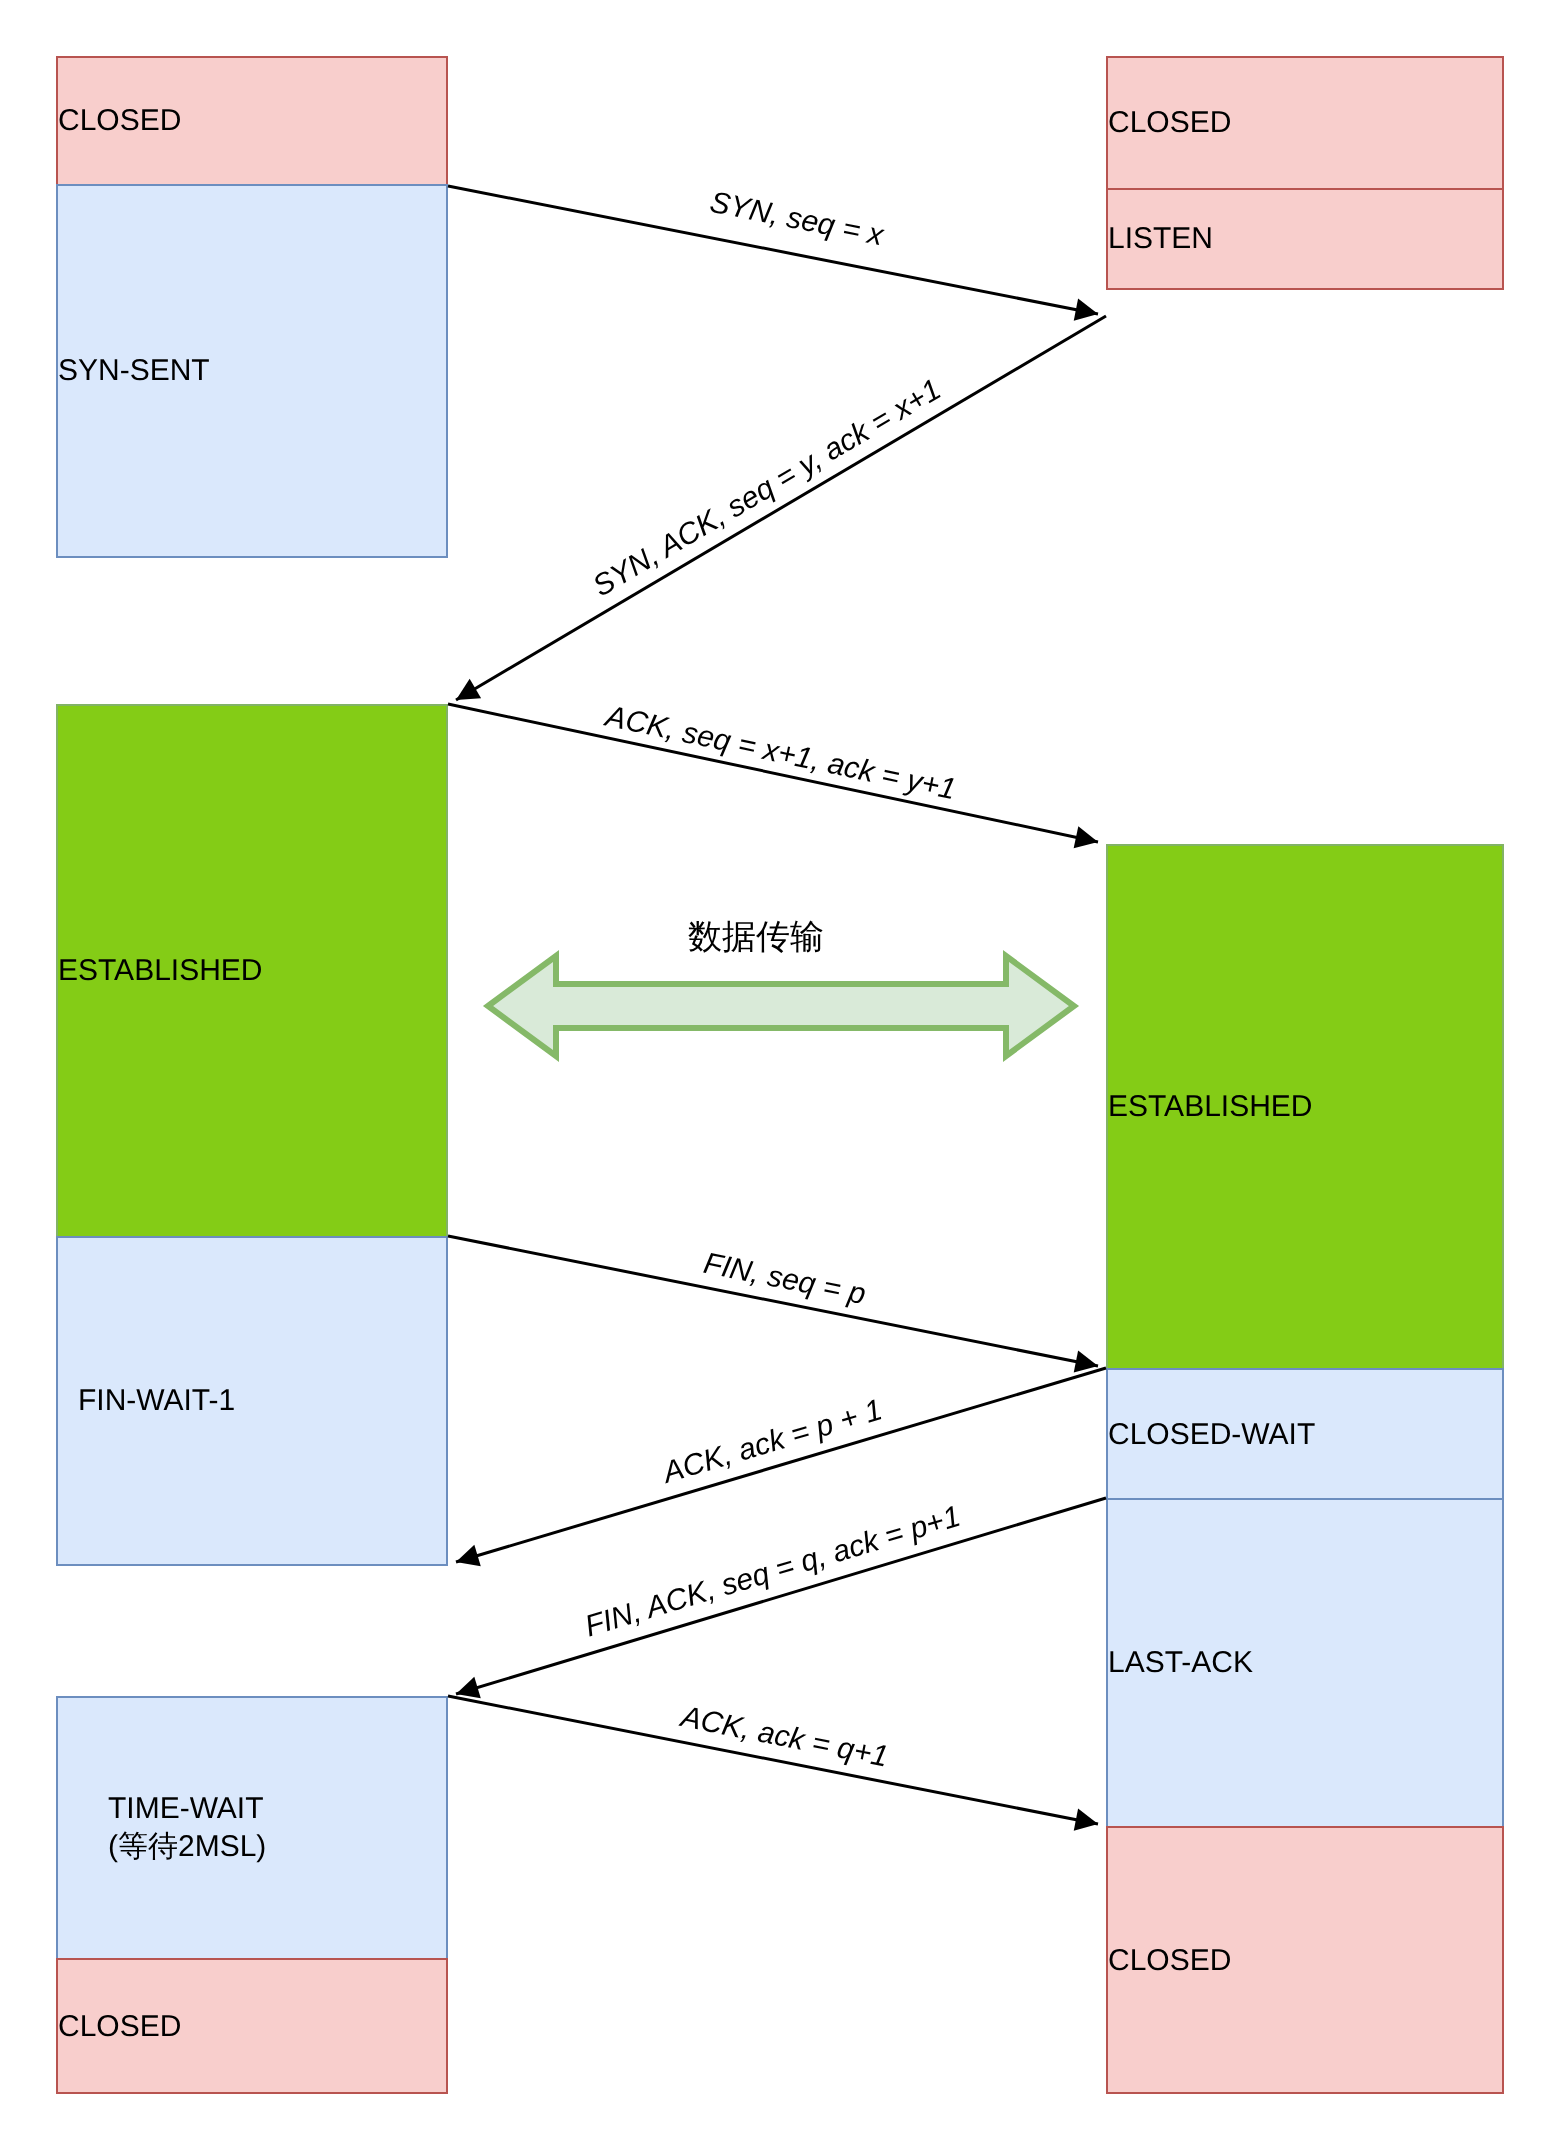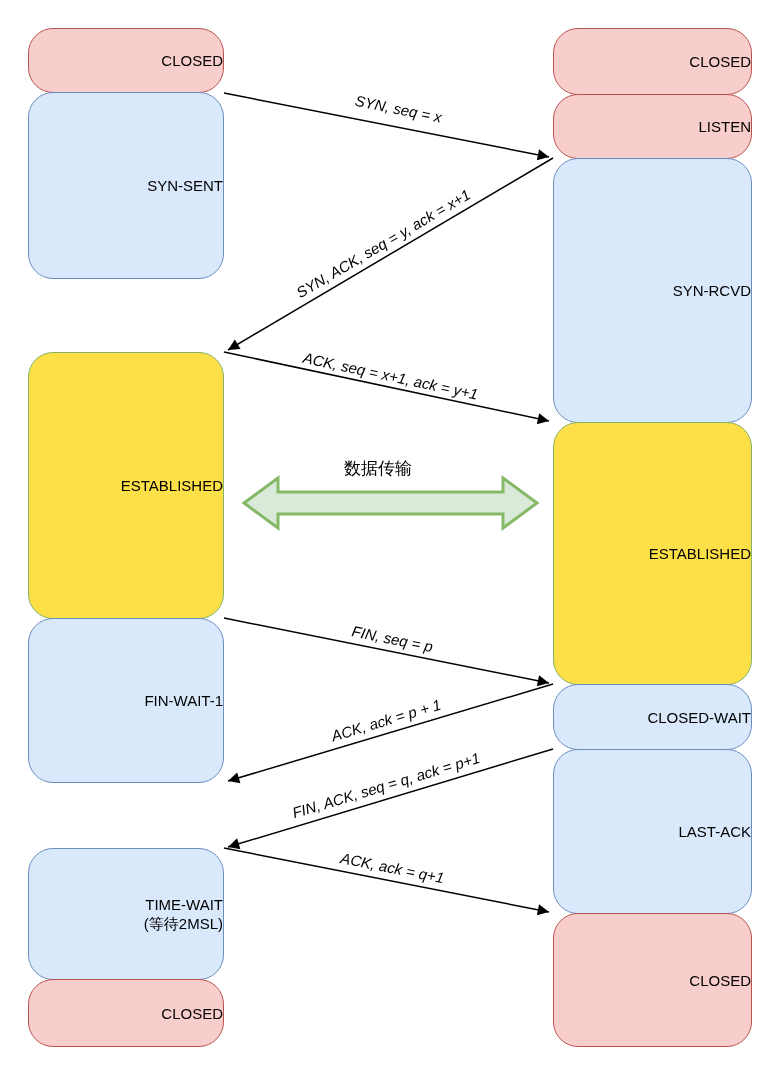--- a/index.html
+++ b/index.html
@@ -9,44 +9,43 @@
     height: 1074px;
     background: #ffffff;
     font-family: "Liberation Sans", sans-serif;
     overflow: hidden;
   }
   .state {
     position: absolute;
     box-sizing: border-box;
     display: flex;
     flex-direction: column;
-    align-items: flex-end;
+    align-items: flex-start;
     justify-content: center;
     text-align: center;
     font-size: 15px;
     color: #000000;
     line-height: 19px;
-    border-radius: 25px;
   }
   .state.red   { background: #f8cecc; border: 1.5px solid #b85450; }
   .state.blue  { background: #dae8fc; border: 1.5px solid #6c8ebf; }
-  .state.green { background: #fde047; border: 1.5px solid #82b366; }
+  .state.green { background: #84cc16; border: 1.5px solid #82b366; }
 
   
   .l0 { left: 28px; width: 196px; top: 28px;  height: 65px;  }
   .l1 { left: 28px; width: 196px; top: 92px;  height: 187px; }
   .l2 { left: 28px; width: 196px; top: 352px; height: 267px; }
-  .l3 { left: 28px; width: 196px; top: 618px; height: 165px; }
+  .l3 { left: 28px; width: 196px; top: 618px; height: 165px; padding-left: 10px; }
   .l4 { left: 28px; width: 196px; top: 782px; height: 67px;  }
-  .l5 { left: 28px; width: 196px; top: 848px; height: 132px; }
+  .l5 { left: 28px; width: 196px; top: 848px; height: 132px; padding-left: 25px; }
   .l6 { left: 28px; width: 196px; top: 979px; height: 68px;  }
 
   
   .r0 { left: 553px; width: 199px; top: 28px;  height: 67px;  }
-  .r1 { left: 553px; width: 199px; top: 94px;  height: 65px;  }
+  .r1 { left: 553px; width: 199px; top: 94px;  height: 51px;  }
   .r2 { left: 553px; width: 199px; top: 158px; height: 265px; }
   .r3 { left: 553px; width: 199px; top: 422px; height: 263px; }
   .r4 { left: 553px; width: 199px; top: 684px; height: 66px;  }
   .r5 { left: 553px; width: 199px; top: 749px; height: 165px; }
   .r6 { left: 553px; width: 199px; top: 913px; height: 134px; }
 
   svg.overlay {
     position: absolute;
     left: 0; top: 0;
     width: 779px; height: 1074px;
@@ -98,23 +97,20 @@
   <div class="state red l6">
       <span>CLOSED</span>
     </div>
 
   <div class="state red r0">
       <span>CLOSED</span>
     </div>
   <div class="state red r1">
       <span>LISTEN</span>
     </div>
-  <div class="state blue r2">
-      <span>SYN-RCVD</span>
-    </div>
   <div class="state green r3">
       <span>ESTABLISHED</span>
     </div>
   <div class="state blue r5">
       <span>LAST-ACK</span>
     </div>
   <div class="state blue r4">
       <span>CLOSED-WAIT</span>
     </div>
   <div class="state red r6">

